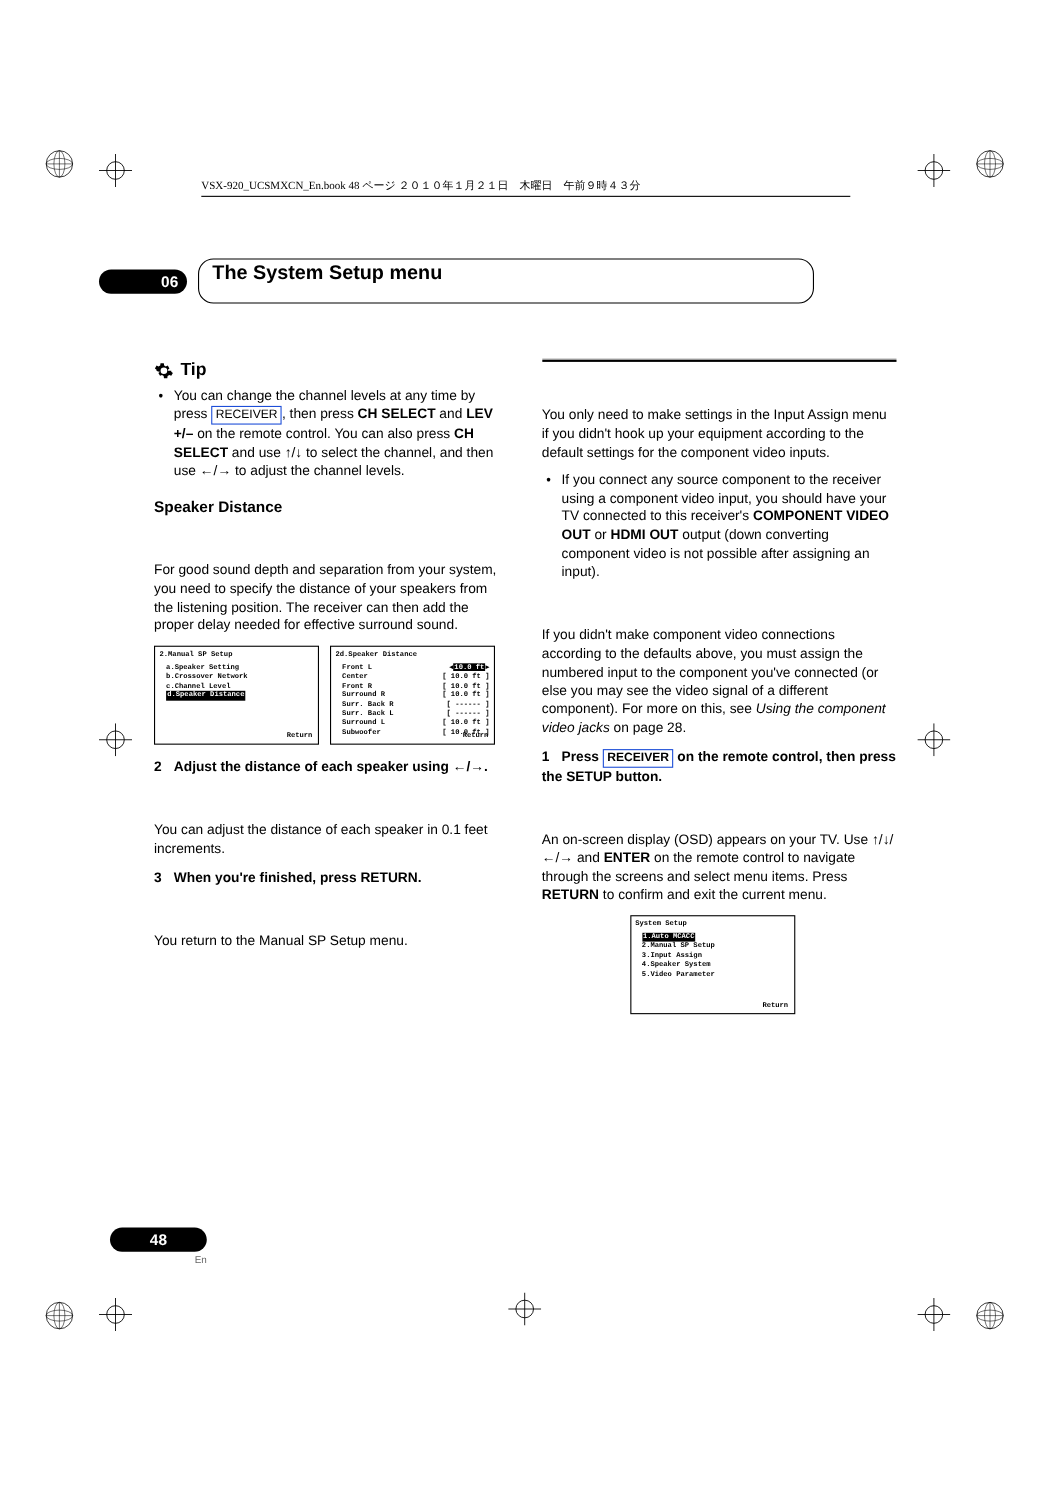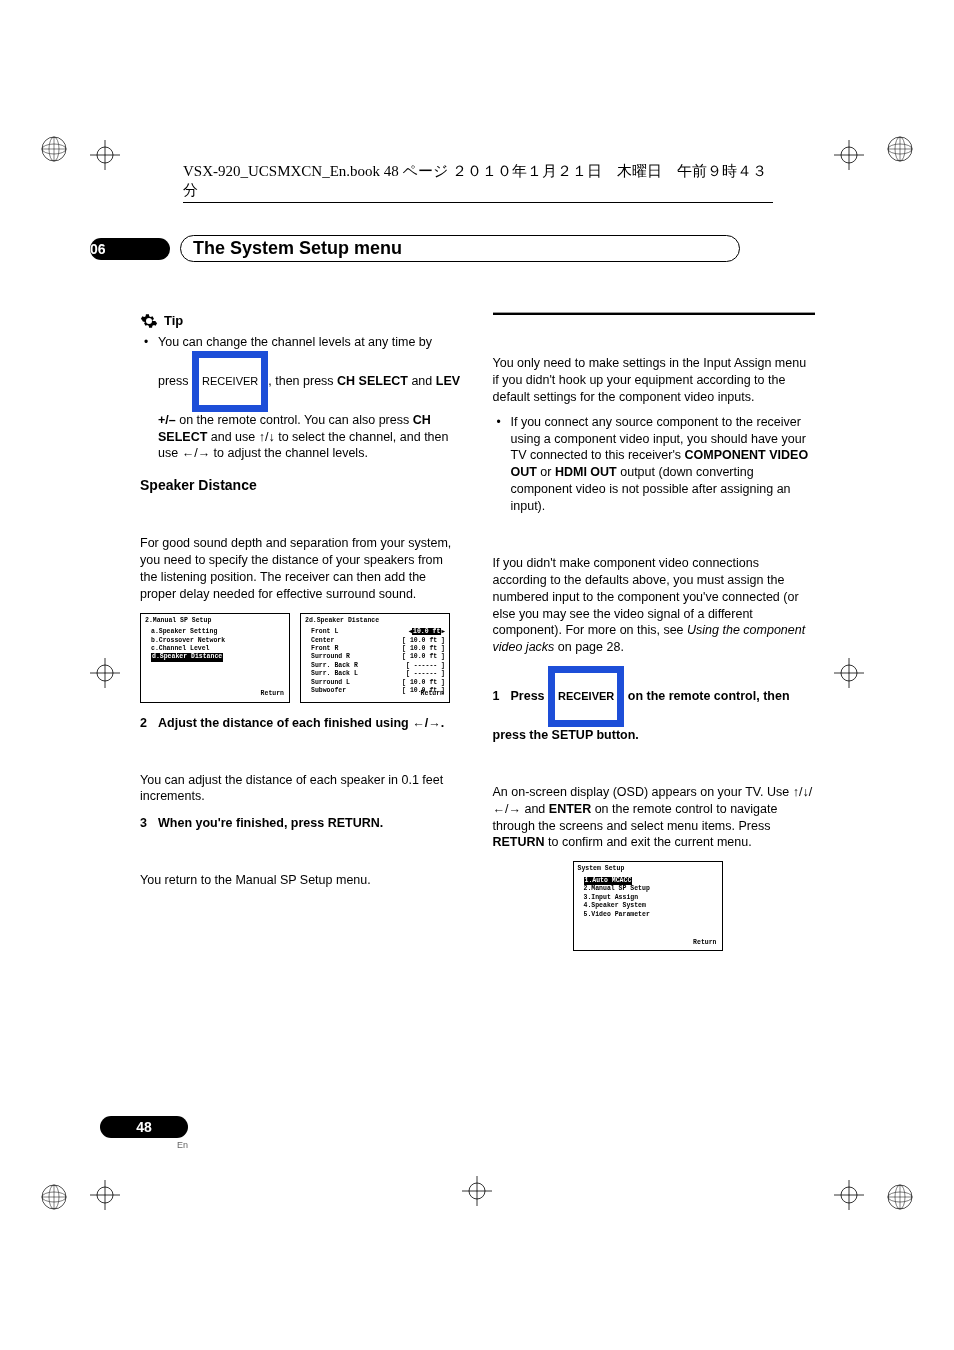--- a/index.html
+++ b/index.html
@@ -21,21 +21,21 @@
   .print-globe { position: absolute; }
   .pg-tl { top: 135px; left: 40px; }
   .pg-tr { top: 135px; right: 40px; }
   .pg-bl { bottom: 135px; left: 40px; }
   .pg-br { bottom: 135px; right: 40px; }
 
   .header-line {
     position: absolute;
     top: 162px;
     left: 183px;
-    font-size: 15px;
+    font-size: 10px;
     font-family: "MS Mincho", serif;
   }
 
   .page-content {
     position: absolute;
     top: 235px;
     left: 140px;
     width: 675px;
   }
 
@@ -48,57 +48,58 @@
   .chapter-badge {
     position: absolute;
     left: -50px;
     width: 80px;
     height: 22px;
     background: #000;
     border-radius: 11px;
     color: #fff;
     font-size: 14px;
     font-weight: bold;
+    text-align: right;
     line-height: 22px;
     padding-right: 8px;
   }
   .chapter-title-wrap {
     margin-left: 40px;
     border: 1px solid #000;
     border-radius: 14px;
-    padding: 2px 120px 2px 12px;
+    padding: 2px 120px 16px 12px;
     min-width: 560px;
   }
   .chapter-title {
     font-size: 18px;
     font-weight: bold;
   }
 
   .columns {
     display: flex;
     gap: 30px;
   }
   .col { width: 50%; font-size: 12.5px; line-height: 1.35; }
 
   .tip-row, .important-row {
     display: flex;
     align-items: center;
     gap: 6px;
     margin-bottom: 4px;
   }
   .gear-icon, .excl-icon { width: 18px; height: 18px; }
-  .tip-label, .important-label { font-weight: bold; font-size: 13px; text-align: center; }
+  .tip-label, .important-label { font-weight: bold; font-size: 16px; text-align: center; }
 
   .bullet-block { padding-left: 18px; position: relative; margin-bottom: 10px; }
   .bullet-block::before {
     content: "•"; position: absolute; left: 4px; top: 0; font-size: 12px;
   }
   .receiver-box {
-    border: 7px solid #1d4ed8;
-    padding: 16px 3px;
+    border: 1px solid #1d4ed8;
+    padding: 0 3px;
     font-size: 11px;
     display: inline-block;
     vertical-align: baseline;
   }
   .arrow { font-family: Arial; }
 
   h3.section { font-size: 14px; font-weight: bold; margin-top: 14px; margin-bottom: 2px; }
   h2.major {
     font-size: 18px; font-weight: bold; margin-bottom: 2px;
   }
@@ -313,21 +314,21 @@
               <span>[ <span>10.0 ft</span> ]</span>
             </div>
           <div class="row">
               <span>Subwoofer</span>
               <span>[ <span>10.0 ft</span> ]</span>
             </div>
           <div class="return">Return</div>
         </div>
       </div>
 
-      <p class="step"><span class="num">2</span><span>Adjust the distance of each finished using </span><span class="arrow">←</span>/<span class="arrow">→</span><span>.</span></p>
+      <p class="step"><span class="num">2</span><span>Adjust the distance of each speaker using </span><span class="arrow">←</span>/<span class="arrow">→</span><span>.</span></p>
       <p>You can adjust the distance of each speaker in 0.1 feet increments.</p>
 
       <p class="step"><span class="num">3</span><span>When you're finished, press RETURN.</span></p>
       <p>You return to the Manual SP Setup menu.</p>
     </div>
 
     <div class="col">
       <div class="major-underline"></div>
       <p>You only need to make settings in the Input Assign menu if you didn't hook up your equipment according to the default settings for the component video inputs.</p>
 

